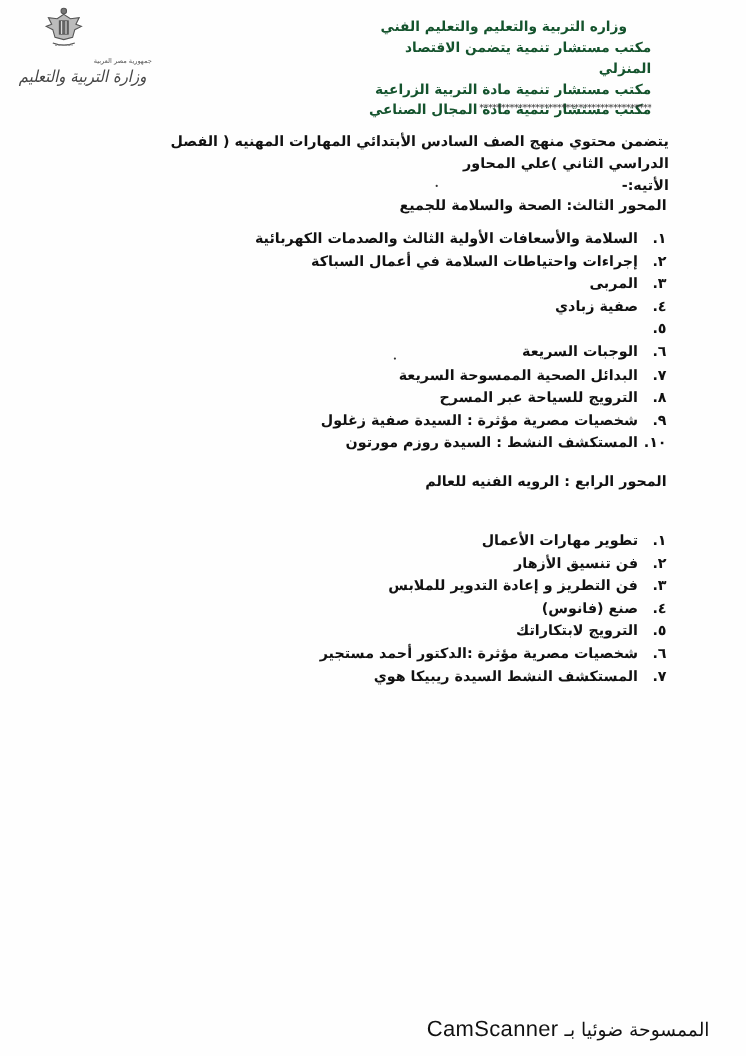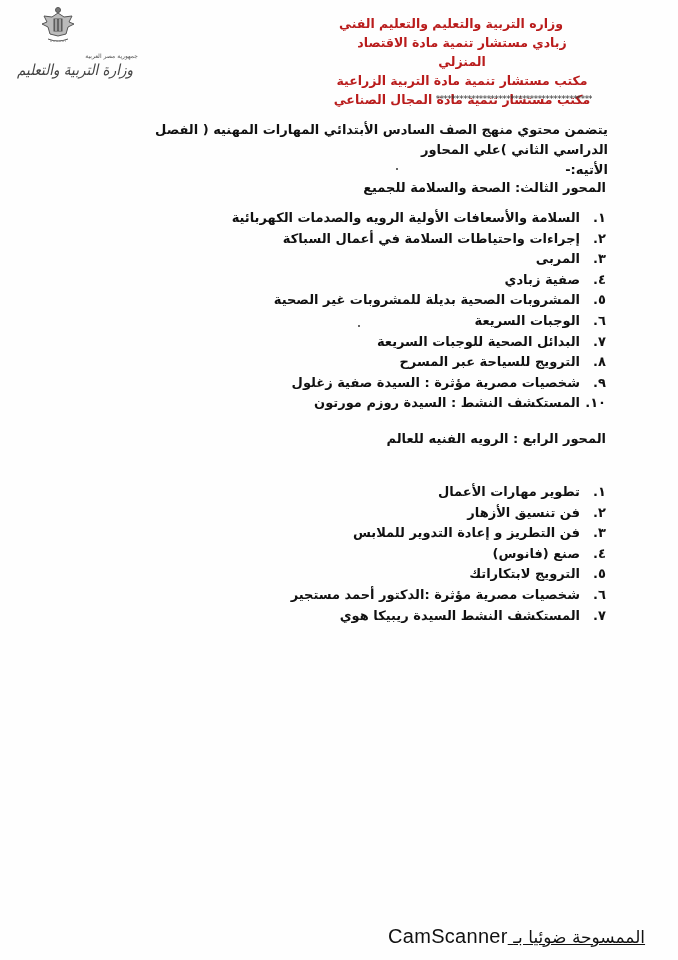--- a/index.html
+++ b/index.html
@@ -50,25 +50,25 @@
       white-space: nowrap;
       transform: scaleX(0.9);
     }
     
     .header {
       position: absolute;
       right: 86px;
       top: 14px;
       width: 260px;
       direction: rtl;
-      text-align: center;
+      text-align: right;
       font-size: 12.5px;
       line-height: 19px;
       font-weight: bold;
-      color: #b91c1c;
+      color: #14532d;
     }
     .header .title { padding-right: 22px; }
     .stars {
       position: absolute;
       right: 86px;
       top: 94px;
       width: 210px;
       font-family: "DejaVu Sans Mono", monospace;
       font-size: 9px;
       letter-spacing: -1.5px;
@@ -128,21 +128,20 @@
     
     .footer {
       position: absolute;
       left: 388px;
       top: 925px;
       font-family: "DejaVu Sans", sans-serif;
       font-size: 17px;
       color: #111;
       white-space: nowrap;
       direction: rtl;
-      text-decoration: underline;
     }
     .footer .brand {
       font-family: "Liberation Sans", sans-serif;
       font-size: 20px;
       letter-spacing: 0.3px;
       direction: ltr;
       unicode-bidi: isolate;
       display: inline-block;
       clip-path: inset(0 0 3px 0);
     }
@@ -163,61 +162,60 @@
         <path d="M10 35 Q20 39 30 35"></path>
         <line x1="12" y1="37" x2="28" y2="37" stroke="#888" stroke-dasharray="2 1"></line>
       </g>
     </svg>
     <div class="logo-small">جمهورية مصر العربية</div>
     <div class="logo-calli">وزارة التربية والتعليم</div>
   </div>
 
   <div class="header">
     <div class="title">وزاره التربية والتعليم والتعليم الفني</div>
-    <div>زبادي مستشار تنمية مادة الاقتصاد المنزلي</div>
+    <div>مكتب مستشار تنمية يتضمن الاقتصاد المنزلي</div>
     <div>مكتب مستشار تنمية مادة التربية الزراعية</div>
     <div>مكتب مستشار تنمية مادة المجال الصناعي</div>
   </div>
   <div class="stars">****************************************</div>
 
   <div class="intro">
     <div>يتضمن محتوي منهج الصف السادس الأبتدائي المهارات المهنيه ( الفصل الدراسي الثاني )علي المحاور</div>
     <div>الأتيه:-</div>
   </div>
   <div class="dot" style="left:396px; top:168px;"></div>
 
   <div class="section-title" style="top:180px;">المحور الثالث: الصحة والسلامة للجميع</div>
   <ul class="list" style="right:72px; top:208px;">
     <li>
         <span class="num">١.</span>
-        <span>السلامة والأسعافات الأولية الرويه والصدمات الكهربائية</span>
+        <span>السلامة والأسعافات الأولية الثالث والصدمات الكهربائية</span>
       </li>
     <li>
         <span class="num">٢.</span>
         <span>إجراءات واحتياطات السلامة  في أعمال السباكة</span>
       </li>
     <li>
         <span class="num">٣.</span>
         <span>المربى</span>
       </li>
     <li>
         <span class="num">٤.</span>
         <span>صفية زبادي</span>
       </li>
     <li>
         <span class="num">٥.</span>
-        <span>المشروبات الصحية بديلة للمشروبات غير الصحية</span>
       </li>
     <li>
         <span class="num">٦.</span>
         <span>الوجبات السريعة</span>
       </li>
     <li>
         <span class="num">٧.</span>
-        <span>البدائل الصحية للوجبات السريعة</span>
+        <span>البدائل الصحية الممسوحة السريعة</span>
       </li>
     <li>
         <span class="num">٨.</span>
         <span>الترويج للسياحة عبر المسرح</span>
       </li>
     <li>
         <span class="num">٩.</span>
         <span>شخصيات مصرية مؤثرة : السيدة صفية زغلول</span>
       </li>
     <li>

